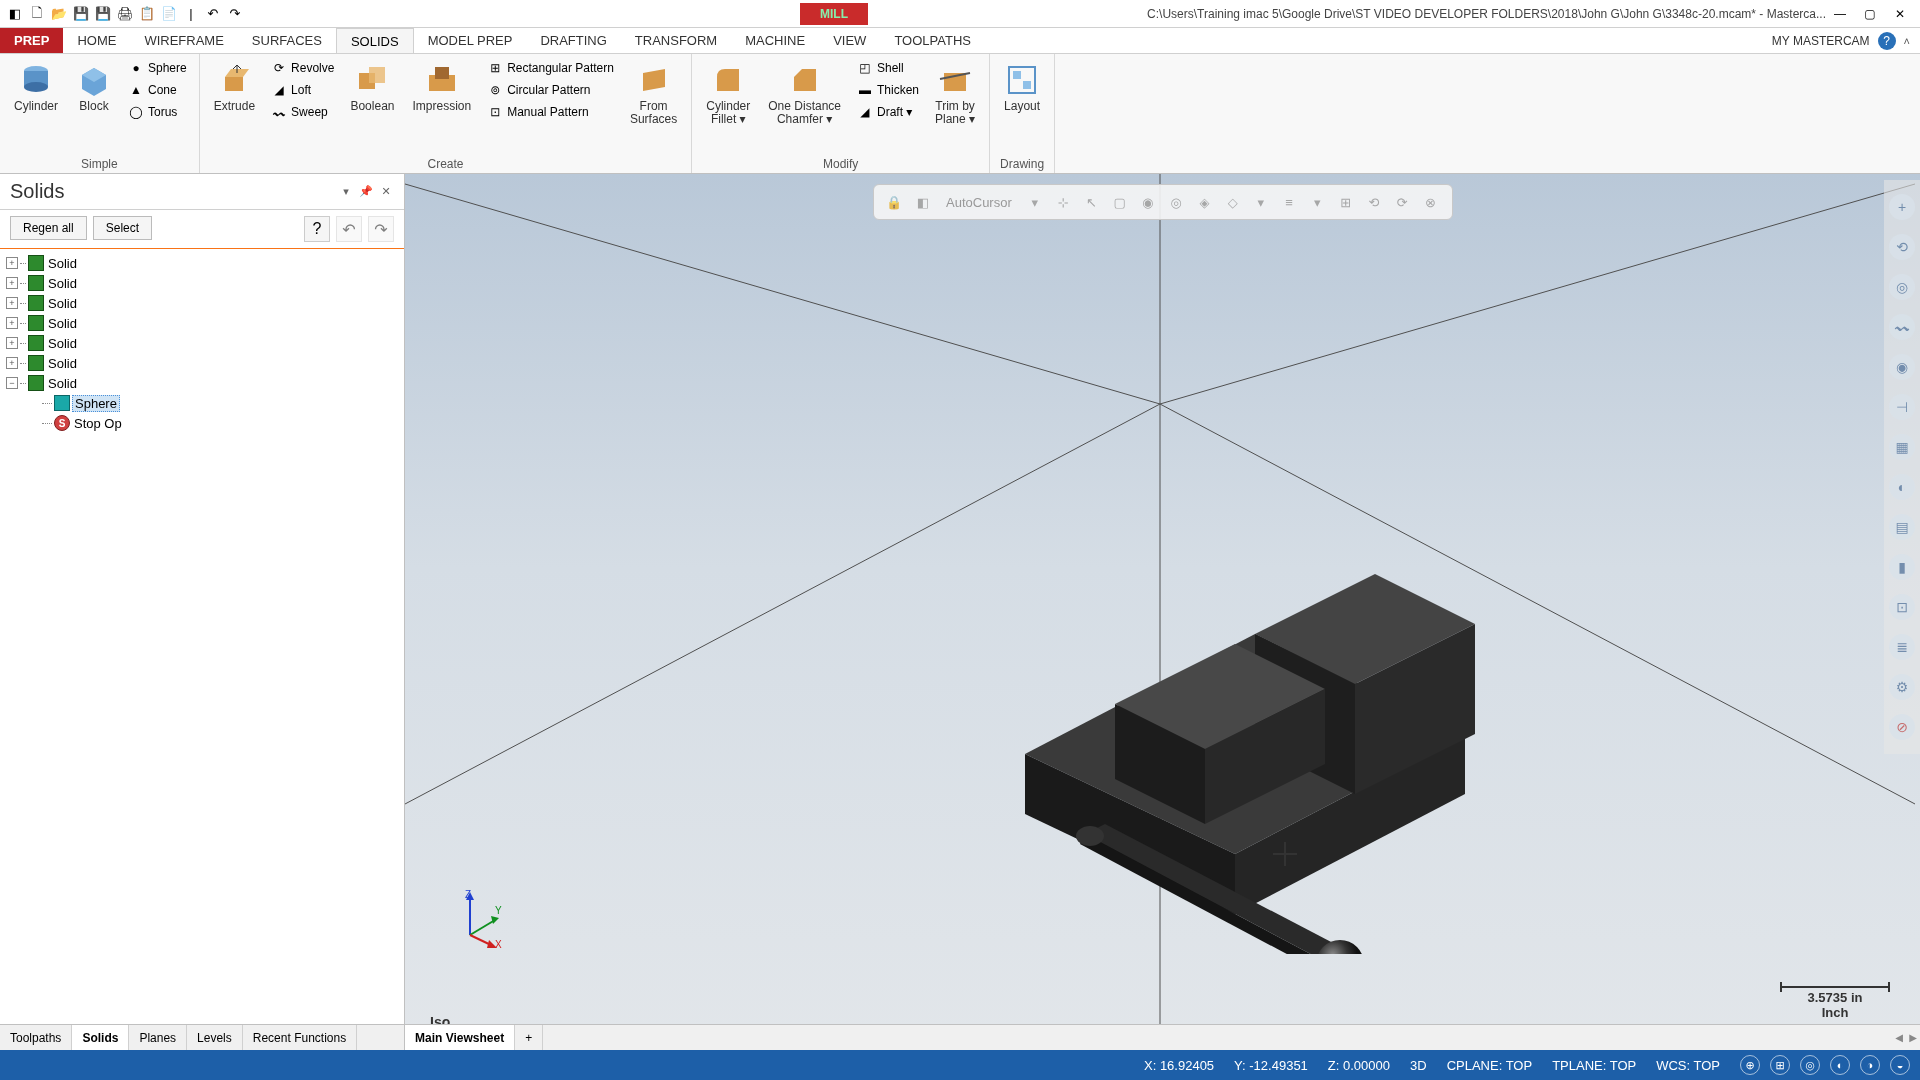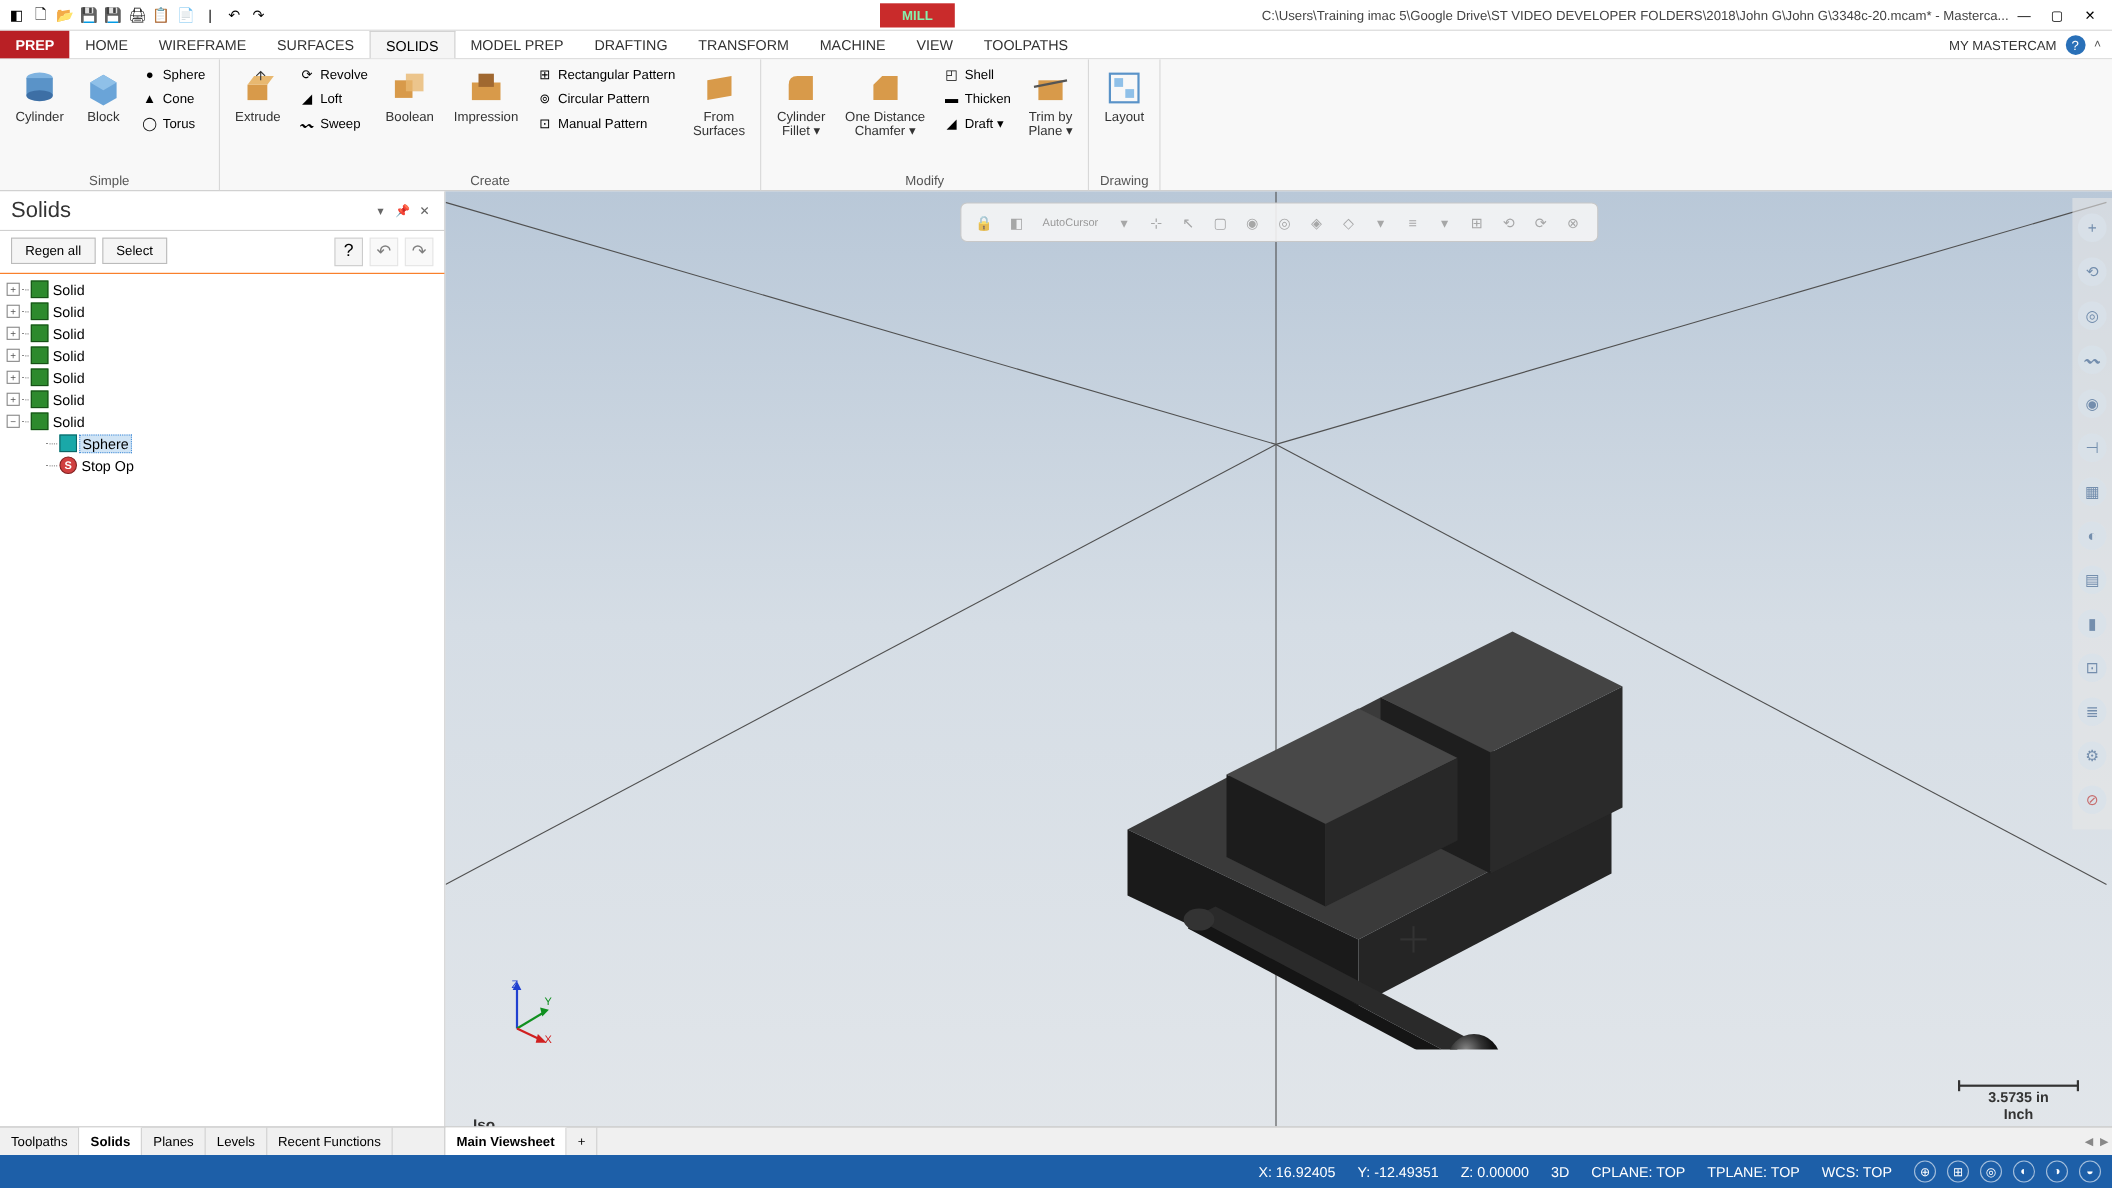--- a/index.html
+++ b/index.html
@@ -51,21 +51,21 @@
 .tree-icon.green { background: #2d8a2d; border: 1px solid #165016; }
 .tree-icon.teal { background: #1aa8a8; border: 1px solid #0c6666; }
 .tree-icon.red { background: #d04040; border: 1px solid #802020; border-radius: 50%; color:#fff; font-size:10px; font-weight:bold; }
 .tree-label { padding: 0 2px; }
 .tree-label.sel { background: #d0e4f5; border: 1px dotted #4a90d9; }
 
 
 .viewport { flex: 1; position: relative; background: linear-gradient(to bottom, #b9c8d8 0%, #d5dde5 45%, #e2e6ea 100%); overflow: hidden; }
 .autocursor-bar { position: absolute; top: 10px; left: 50%; transform: translateX(-50%); width: 580px; height: 36px; background: rgba(245,245,245,.9); border: 1px solid #c8c8c8; border-radius: 6px; display: flex; align-items: center; gap: 6px; padding: 0 10px; }
 .ac-item { width: 24px; height: 24px; display: flex; align-items: center; justify-content: center; font-size: 13px; color: #888; opacity: .7; }
-.ac-text { font-size: 10px; color: #999; padding: 0 6px; }
+.ac-text { font-size: 13px; color: #999; padding: 0 6px; }
 .view-axis { position: absolute; left: 50px; bottom: 100px; width: 50px; height: 60px; }
 .view-label { position: absolute; left: 25px; bottom: 20px; font-size: 14px; font-weight: 600; color: #333; }
 .scale-bar { position: absolute; right: 30px; bottom: 30px; text-align: center; font-size: 13px; font-weight: 600; color: #333; }
 .scale-line { width: 110px; border-top: 2px solid #333; margin-bottom: 2px; position:relative; }
 .scale-line::before, .scale-line::after { content:""; position:absolute; top:-6px; width:2px; height:10px; background:#333; }
 .scale-line::before { left:0; } .scale-line::after { right:0; }
 .cursor-cross { position: absolute; left: 868px; top: 668px; width: 24px; height: 24px; }
 .cursor-cross::before, .cursor-cross::after { content:""; position:absolute; background:#333; }
 .cursor-cross::before { left:11px; top:0; width:2px; height:24px; }
 .cursor-cross::after { top:11px; left:0; width:24px; height:2px; }

